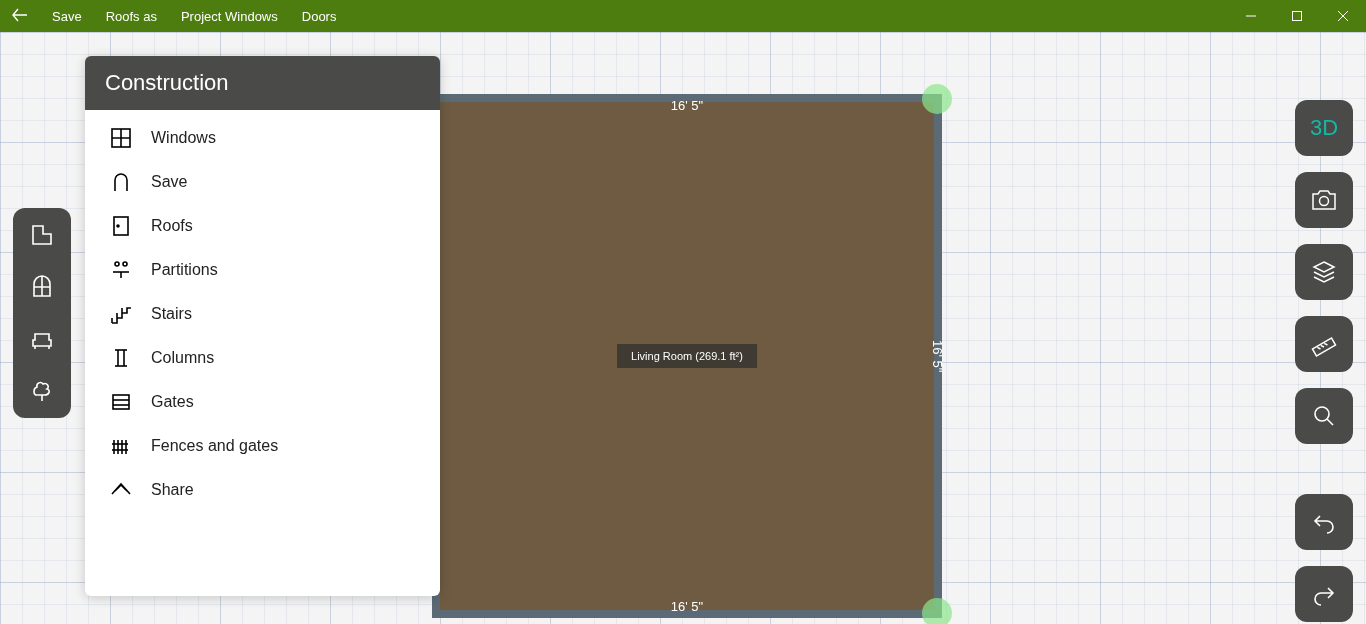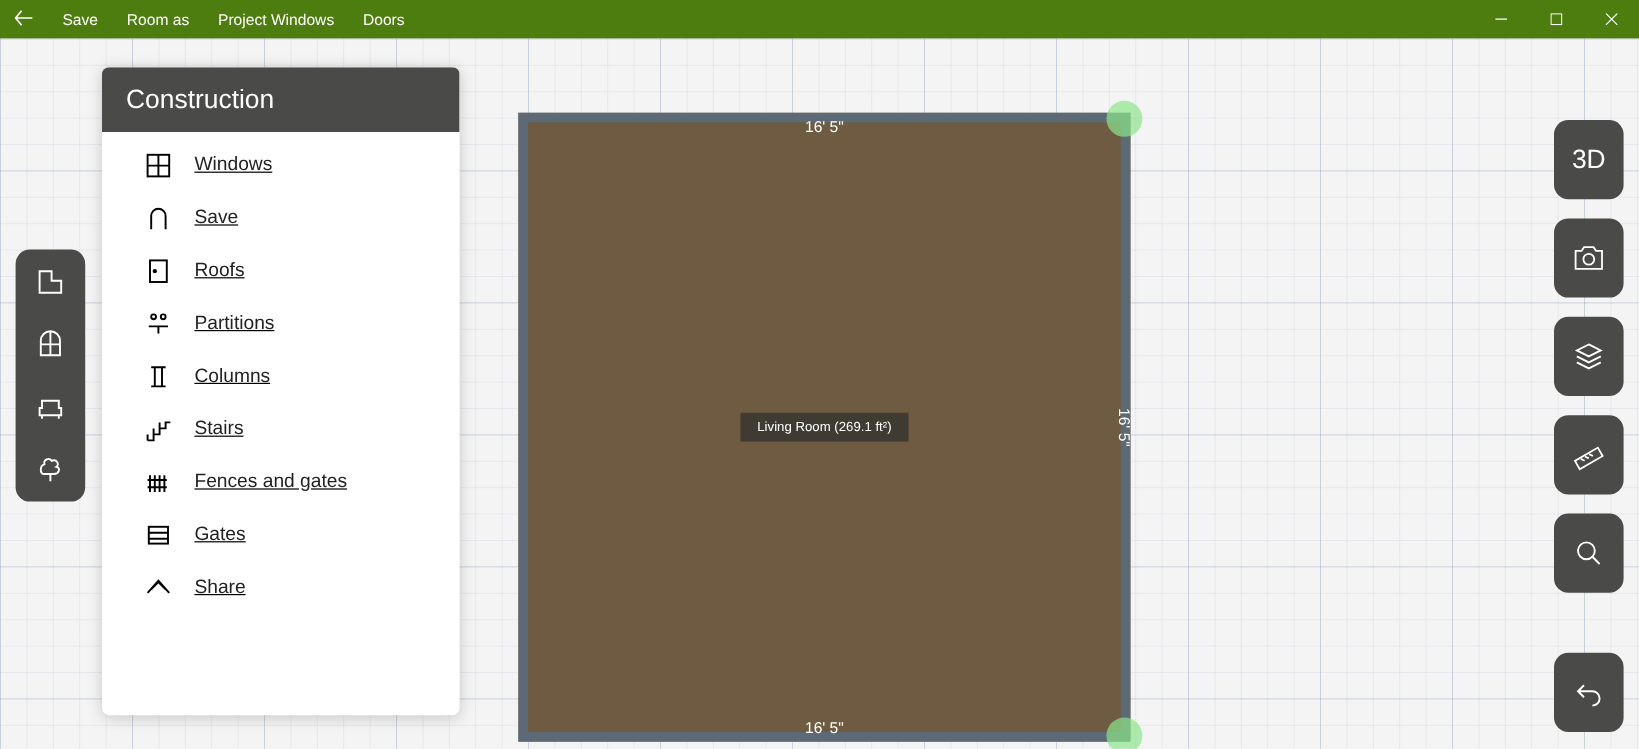--- a/index.html
+++ b/index.html
@@ -36,36 +36,36 @@
   z-index: 50;
 }
 .left-toolbar .tool { width: 30px; height: 30px; color: white; cursor: pointer; display:flex; align-items:center; justify-content:center; }
 
 
 .right-toolbar {
   position: absolute; right: 13px; top: 100px; width: 58px;
   display: flex; flex-direction: column; gap: 16px; z-index: 50;
 }
 .right-toolbar .rtool {
-  width: 58px; height: 66px; background: #4a4a48; border-radius: 12px;
-  color: #ffffff; display: flex; align-items: center; justify-content: center;
+  width: 58px; height: 56px; background: #4a4a48; border-radius: 12px;
+  color: #14b8a6; display: flex; align-items: center; justify-content: center;
   cursor: pointer; font-size: 22px; font-weight: 300;
 }
 .right-toolbar .gap { height: 18px; }
 
 
 .panel {
-  position: absolute; left: 85px; top: 56px; width: 298px; height: 540px;
+  position: absolute; left: 85px; top: 56px; width: 355px; height: 540px;
   background: white; border-radius: 6px; box-shadow: 0 2px 12px rgba(0,0,0,0.18);
   z-index: 60; overflow: hidden;
 }
 .panel-header {
   background: #4a4a48; color: white; padding: 14px 20px; font-size: 22px; font-weight: 300;
 }
-.panel-list { padding: 6px 15px; text-decoration: underline; }
+.panel-list { padding: 6px 4px; }
 .panel-item {
   display: flex; align-items: center; gap: 18px; padding: 10px 20px;
   cursor: pointer; font-size: 16px; color: #222;
 }
 .panel-item .icon { width: 24px; height: 24px; display: flex; align-items: center; justify-content: center; flex-shrink: 0; }
 
 
 .room-wrap { position: absolute; left: 432px; top: 62px; width: 510px; height: 524px; z-index: 10; }
 .room {
   position: absolute; left: 0; top: 0; width: 510px; height: 524px;
@@ -86,21 +86,21 @@
 </head>
 <body>
 
 <div class="menubar">
   <div class="back">
     <svg width="16" height="16" viewBox="0 0 16 16" fill="none" stroke="white" stroke-width="1.4">
         <path d="M6 2 L1 8 L6 14 M1 8 H15"></path>
       </svg>
   </div>
   <div class="menu-item">Save</div>
-  <div class="menu-item">Room as</div>
+  <div class="menu-item">Roofs as</div>
   <div class="menu-item">Project Windows</div>
   <div class="menu-item">Doors</div>
   <div class="spacer"></div>
   <div class="win-btn">
     <svg width="10" height="10" viewBox="0 0 10 10" stroke="white" stroke-width="1">
         <line x1="0" y1="5" x2="10" y2="5"></line>
       </svg>
   </div>
   <div class="win-btn">
     <svg width="10" height="10" viewBox="0 0 10 10" fill="none" stroke="white" stroke-width="1">
@@ -191,62 +191,62 @@
             <circle cx="16" cy="6" r="2"></circle>
             <line x1="4" y1="14" x2="20" y2="14"></line>
             <line x1="12" y1="14" x2="12" y2="20"></line>
           </svg>
       </span>
       <span>Partitions</span>
     </div>
     <div class="panel-item">
       <span class="icon">
         <svg width="24" height="24" viewBox="0 0 24 24" fill="none" stroke="black" stroke-width="1.6">
+            <path d="M3 21 H8 V16 H13 V11 H18 V6 H22 M3 21 V16 M8 16 V11 M13 11 V6"></path>
+          </svg>
+      </span>
+      <span>Stairs</span>
+    </div>
+    <div class="panel-item">
+      <span class="icon">
+        <svg width="24" height="24" viewBox="0 0 24 24" fill="none" stroke="black" stroke-width="1.6">
             <line x1="6" y1="4" x2="18" y2="4"></line>
             <line x1="6" y1="20" x2="18" y2="20"></line>
             <line x1="9" y1="4" x2="9" y2="20"></line>
             <line x1="15" y1="4" x2="15" y2="20"></line>
           </svg>
       </span>
       <span>Columns</span>
     </div>
     <div class="panel-item">
       <span class="icon">
         <svg width="24" height="24" viewBox="0 0 24 24" fill="none" stroke="black" stroke-width="1.6">
-            <path d="M3 21 H8 V16 H13 V11 H18 V6 H22 M3 21 V16 M8 16 V11 M13 11 V6"></path>
-          </svg>
-      </span>
-      <span>Stairs</span>
+            <rect x="4" y="5" width="16" height="14"></rect>
+            <line x1="4" y1="10" x2="20" y2="10"></line>
+            <line x1="4" y1="15" x2="20" y2="15"></line>
+          </svg>
+      </span>
+      <span>Gates</span>
     </div>
     <div class="panel-item">
       <span class="icon">
         <svg width="24" height="24" viewBox="0 0 24 24" fill="none" stroke="black" stroke-width="1.6">
             <line x1="5" y1="6" x2="5" y2="20"></line>
             <line x1="9" y1="6" x2="9" y2="20"></line>
             <line x1="13" y1="6" x2="13" y2="20"></line>
             <line x1="17" y1="6" x2="17" y2="20"></line>
             <line x1="3" y1="10" x2="19" y2="10"></line>
             <line x1="3" y1="16" x2="19" y2="16"></line>
           </svg>
       </span>
       <span>Fences and gates</span>
     </div>
     <div class="panel-item">
       <span class="icon">
         <svg width="24" height="24" viewBox="0 0 24 24" fill="none" stroke="black" stroke-width="1.6">
-            <rect x="4" y="5" width="16" height="14"></rect>
-            <line x1="4" y1="10" x2="20" y2="10"></line>
-            <line x1="4" y1="15" x2="20" y2="15"></line>
-          </svg>
-      </span>
-      <span>Gates</span>
-    </div>
-    <div class="panel-item">
-      <span class="icon">
-        <svg width="24" height="24" viewBox="0 0 24 24" fill="none" stroke="black" stroke-width="1.6">
             <path d="M3 16 L12 6 L21 16 M6 13 L12 7 L18 13"></path>
           </svg>
       </span>
       <span>Share</span>
     </div>
   </div>
 </div>
 
 <div class="right-toolbar">
   <div class="rtool">3D</div>

